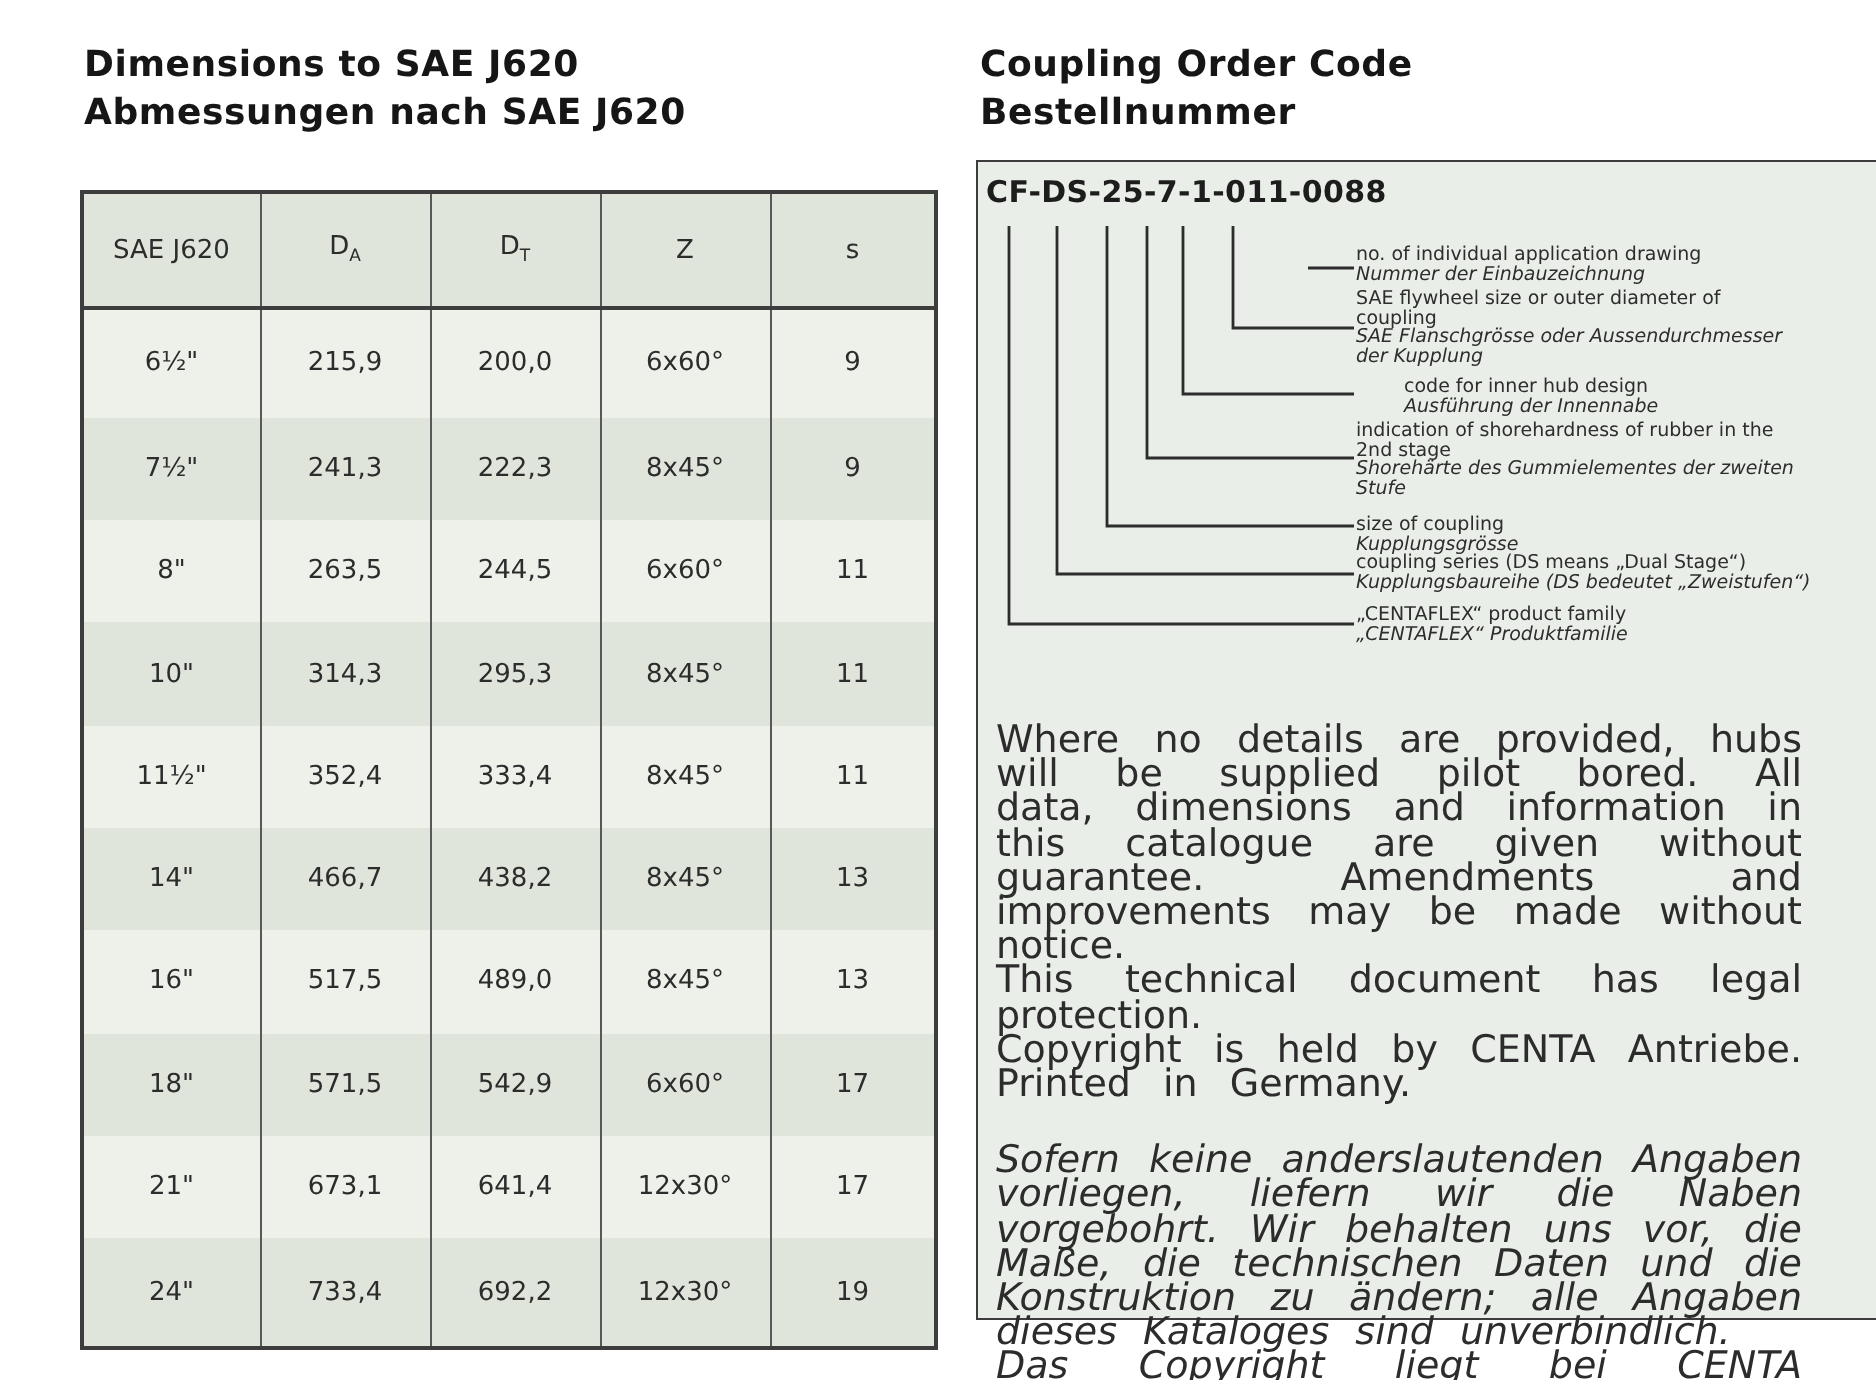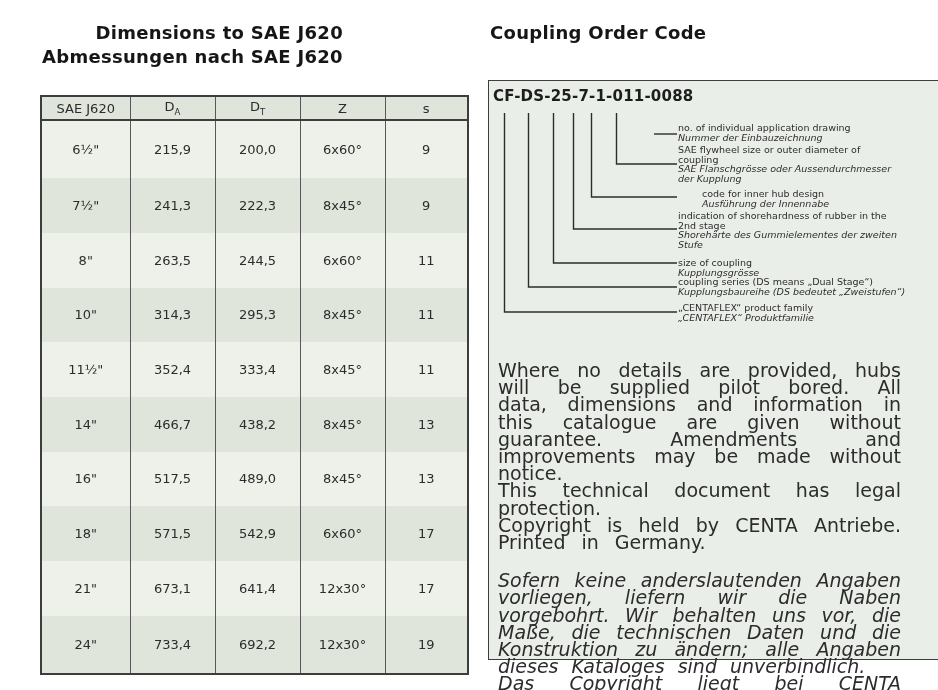--- a/index.html
+++ b/index.html
@@ -21,40 +21,39 @@
     overflow:hidden;
   }
   .page-title{
     position:absolute;
     font-size:18px;
     font-weight:bold;
     line-height:23.5px;
     letter-spacing:0.3px;
     color:var(--title);
     white-space:nowrap;
-    text-align:right;
   }
   #left-title{left:42px;top:21px;}
   #right-title{left:490px;top:21px;}
 
   
   #dims-table{
     position:absolute;left:40px;top:95px;
     width:427px;height:580px;
     border-collapse:collapse;table-layout:fixed;
   }
   #dims-table th,#dims-table td{
     border-left:1.5px solid var(--border-mid);
     text-align:center;vertical-align:middle;
     font-size:13px;font-weight:normal;color:var(--text);
   }
   #dims-table th:first-child,#dims-table td:first-child{border-left:none;}
   #dims-table{border:2px solid var(--border-dark);}
   #dims-table thead th{
-    height:24px;
+    height:58px;
     background:var(--row-dark);
     border-bottom:2px solid var(--border-dark);
     margin-left:20px;
   }
   #dims-table .sub{font-size:8.5px;vertical-align:sub;}
   #dims-table tbody tr:nth-child(odd) td{background:var(--row-light);}
   #dims-table tbody tr:nth-child(even) td{background:var(--row-dark);}
 
   
   #order-box{
@@ -179,20 +178,21 @@
         <td>733,4</td>
         <td>692,2</td>
         <td>12x30°</td>
         <td>19</td>
       </tr>
     </tbody>
 </table>
 
 <h1 class="page-title" id="right-title">
   <span style="display:block;">Coupling Order Code</span>
+  <span style="display:block;">Bestellnummer</span>
 </h1>
 
 <div id="order-box">
   <div id="order-code">CF-DS-25-7-1-011-0088</div>
 
   <svg id="connector-svg" width="429" height="580" viewBox="0 0 429 580" fill="none" stroke="#2c2c2c" stroke-width="1.4">
     <path d="M165 53 H188"></path>
     <path d="M127.5 32 V83 H188"></path>
     <path d="M102.5 32 V116 H188"></path>
     <path d="M84.5 32 V148 H188"></path>

